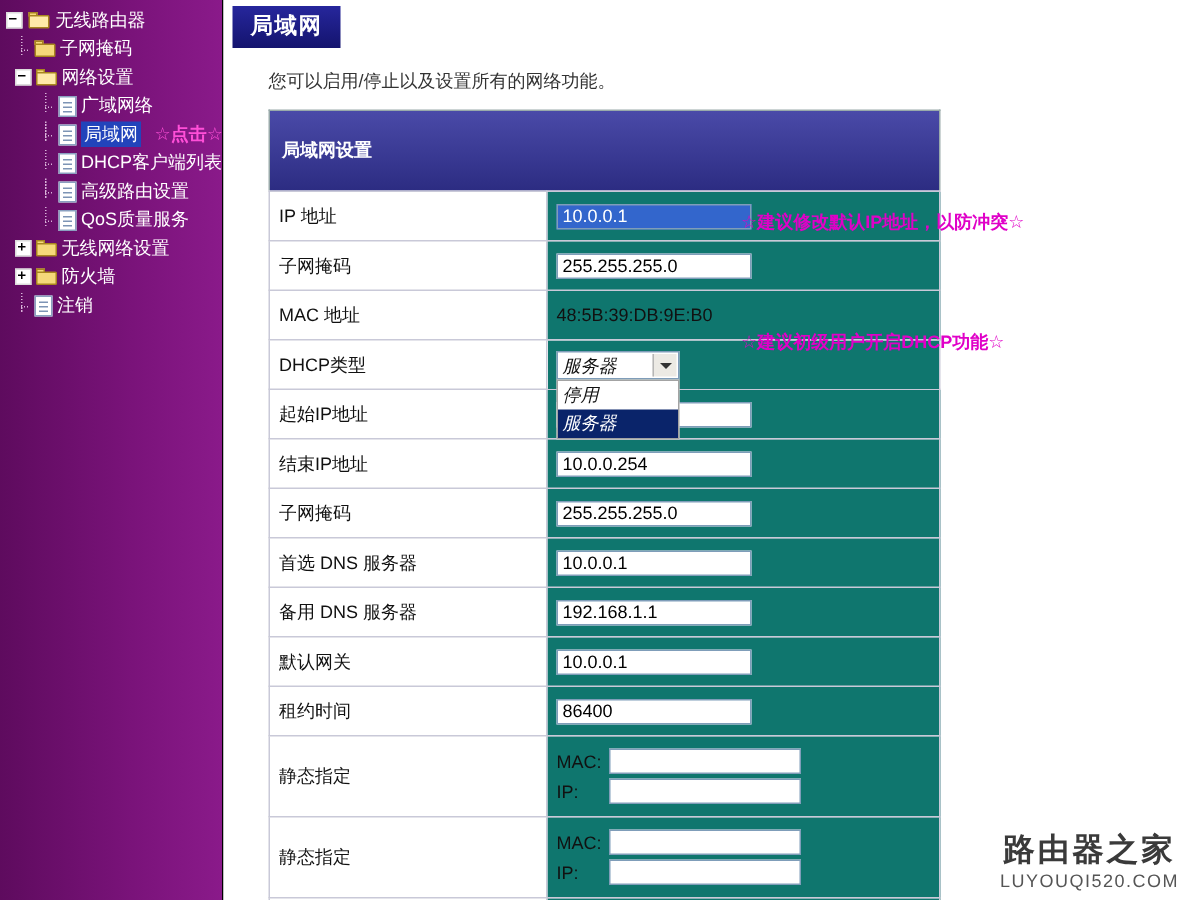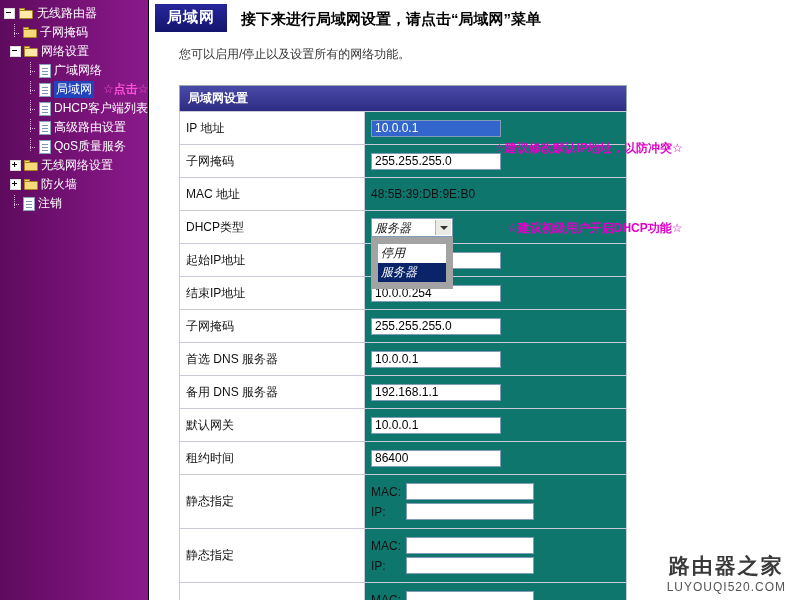--- a/index.html
+++ b/index.html
@@ -69,21 +69,21 @@
   .head-title{
     font-size:15px;font-weight:bold;color:#000;padding-bottom:3px;
   }
   .head-sub{
     padding:14px 0 10px 30px;font-size:12px;color:#333;
   }
   .panel{margin-left:30px;width:448px;}
   .panel-title{
     background:#3a3a96;background:linear-gradient(to bottom,#4a4aa8,#2c2c82);
     color:#ffffff;font-size:12px;font-weight:bold;
-    padding:4px 8px;border:1px solid #9aa;border-bottom:none;margin-top:12px;
+    padding:18px 8px;border:1px solid #9aa;border-bottom:none;
   }
   table.form{border-collapse:collapse;width:448px;}
   table.form td{
     border:1px solid #c9c9d8;
     padding:5px 6px;font-size:12px;color:#111;vertical-align:middle;
     height:22px;
   }
   td.lbl-col{width:172px;background:#ffffff;}
   td.val-col{background:#0f766e;}
   input.txt{
@@ -100,21 +100,21 @@
   }
   .fakesel .arrow{
     position:absolute;right:1px;top:1px;width:15px;height:15px;background:#eceae4;
     border-left:1px solid #b6b6b6;
   }
   .fakesel .arrow:after{
     content:"";position:absolute;left:4px;top:6px;border-left:4px solid transparent;
     border-right:4px solid transparent;border-top:4px solid #333;
   }
   .dropdown{
-    position:absolute;left:0;top:19px;width:82px;border:7px solid #a3a3a3;background:#ffffff;
+    position:absolute;left:0;top:19px;width:82px;border:1px solid #a3a3a3;background:#ffffff;
     z-index:20;box-sizing:border-box;
   }
   .dropdown div{font-size:12px;padding:1px 3px;}
   .dropdown div.hl{background:#0a246a;color:#ffffff;}
   .static-row .mac-line,.static-row .ip-line{display:flex;align-items:center;gap:5px;margin:3px 0;}
   .static-row .tag{font-size:12px;width:30px;}
   .static-row input.txt{width:128px;}
   .note{
     position:absolute;color:#e000c8;font-weight:bold;font-size:12px;white-space:nowrap;
   }
@@ -214,21 +214,20 @@
       <span class="lbl">注销</span>
     </div>
   </div>
 
   <div class="sep"></div>
 
   <div class="main">
 
     <div class="page-head">
       <div class="head-tab">局域网</div>
-      <div class="head-title">接下来进行局域网设置，请点击“局域网”菜单</div>
     </div>
 
     <div class="head-sub">您可以启用/停止以及设置所有的网络功能。</div>
 
     <div class="panel">
       <div class="panel-title">局域网设置</div>
       <table class="form">
         <tbody>
             <tr>
           <td class="lbl-col">IP 地址</td>
@@ -345,21 +344,21 @@
               <span class="tag">IP:</span>
               <input class="txt" value="" style="">
             </div>
           </td>
         </tr>
       </tbody>
         </table>
     </div>
 
     <div class="note" style="left:345px;top:140px;">☆建议修改默认IP地址，以防冲突☆</div>
-    <div class="note" style="left:345px;top:220px;margin-left:13px;">☆建议初级用户开启DHCP功能☆</div>
+    <div class="note" style="left:345px;top:220px;">☆建议初级用户开启DHCP功能☆</div>
 
     <div class="watermark">
       <div class="wm-cn">路由器之家</div>
       <div class="wm-en">LUYOUQI520.COM</div>
     </div>
 
   </div>
 </div>
 
 </body></html>

